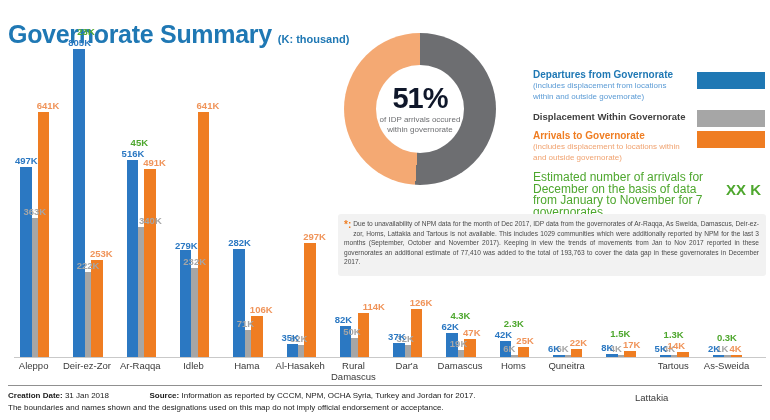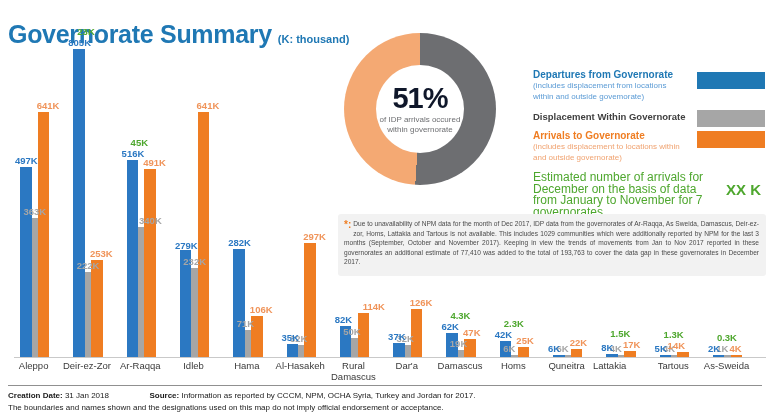--- a/index.html
+++ b/index.html
@@ -238,21 +238,21 @@
       <div class="xlab" style="left: 53.3px; width: 55.3px;">Deir-ez-Zor</div>
       <div class="xlab" style="left: 106.6px; width: 55.3px;">Ar-Raqqa</div>
       <div class="xlab" style="left: 159.9px; width: 55.3px;">Idleb</div>
       <div class="xlab" style="left: 213.2px; width: 55.3px;">Hama</div>
       <div class="xlab" style="left: 266.5px; width: 55.3px;">Al-Hasakeh</div>
       <div class="xlab" style="left: 319.8px; width: 55.3px;">Rural Damascus</div>
       <div class="xlab" style="left: 373.1px; width: 55.3px;">Dar'a</div>
       <div class="xlab" style="left: 426.4px; width: 55.3px;">Damascus</div>
       <div class="xlab" style="left: 479.7px; width: 55.3px;">Homs</div>
       <div class="xlab" style="left: 533px; width: 55.3px;">Quneitra</div>
-      <div class="xlab" style="left: 576px; width: 55.3px;">Lattakia</div>
+      <div class="xlab" style="left: 618px; width: 55.3px; margin-top: 32px;">Lattakia</div>
       <div class="xlab" style="left: 639.6px; width: 55.3px;">Tartous</div>
       <div class="xlab" style="left: 692.9px; width: 55.3px;">As-Sweida</div>
     </div>
 
   <div id="donut-wrap">
     <div id="donut"></div>
     <div id="donut-hole">
       <div id="donut-pct">51%</div>
       <div id="donut-sub">of IDP arrivals occured within governorate</div>
     </div>

